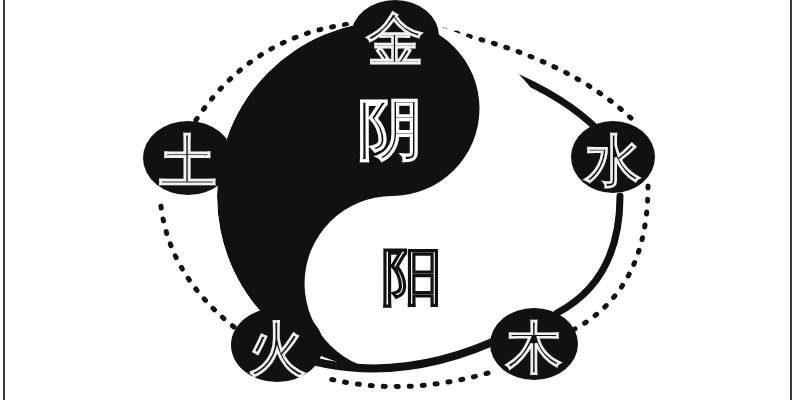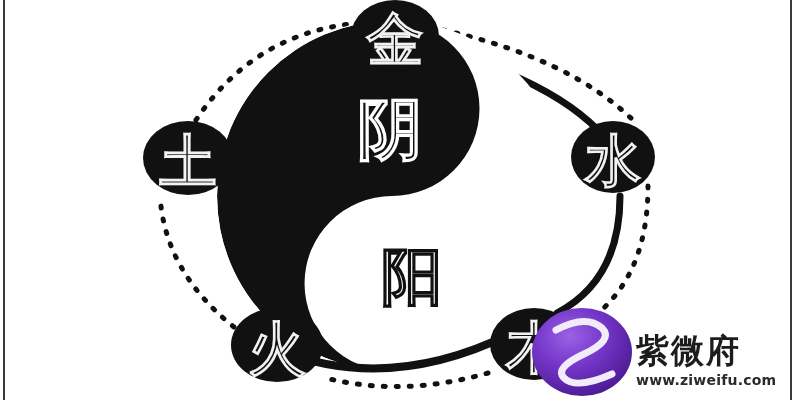--- a/index.html
+++ b/index.html
@@ -157,31 +157,14 @@
       <ellipse cx="277" cy="345" rx="46" ry="37" fill="#111111"></ellipse>
       <text class="cjk" x="277" y="369" text-anchor="middle" font-size="58" fill="none" stroke="#f2f2f2" stroke-width="2.6" paint-order="stroke">火</text>
     </g>
 
     <g>
       <ellipse cx="188" cy="158" rx="45" ry="37" fill="#111111"></ellipse>
       <text class="cjk" x="188" y="181" text-anchor="middle" font-size="57" fill="none" stroke="#f2f2f2" stroke-width="2.8" paint-order="stroke">土</text>
     </g>
   </svg>
 
-  <div id="watermark">
-    <svg id="wm-logo" viewBox="0 0 104 92">
-      <defs>
-        <radialGradient id="logoGrad" cx="38%" cy="32%" r="78%">
-          <stop offset="0%" stop-color="#9a62e4"></stop>
-          <stop offset="45%" stop-color="#7436c9"></stop>
-          <stop offset="100%" stop-color="#46168a"></stop>
-        </radialGradient>
-      </defs>
-      <ellipse cx="52" cy="48" rx="50" ry="44" fill="url(#logoGrad)"></ellipse>
-      <path fill="none" stroke="#f2ecfa" stroke-width="7" stroke-linecap="round" stroke-linejoin="round" d="M 26,26 Q 56,10 72,24 Q 84,36 54,50 Q 24,64 34,74 Q 46,86 82,70"></path>
-    </svg>
-    <div id="wm-text-block">
-      <div id="wm-brand" class="cjk">紫微府</div>
-      <div id="wm-url">www.ziweifu.com</div>
-    </div>
-  </div>
 
 </div>
 
 </body></html>

